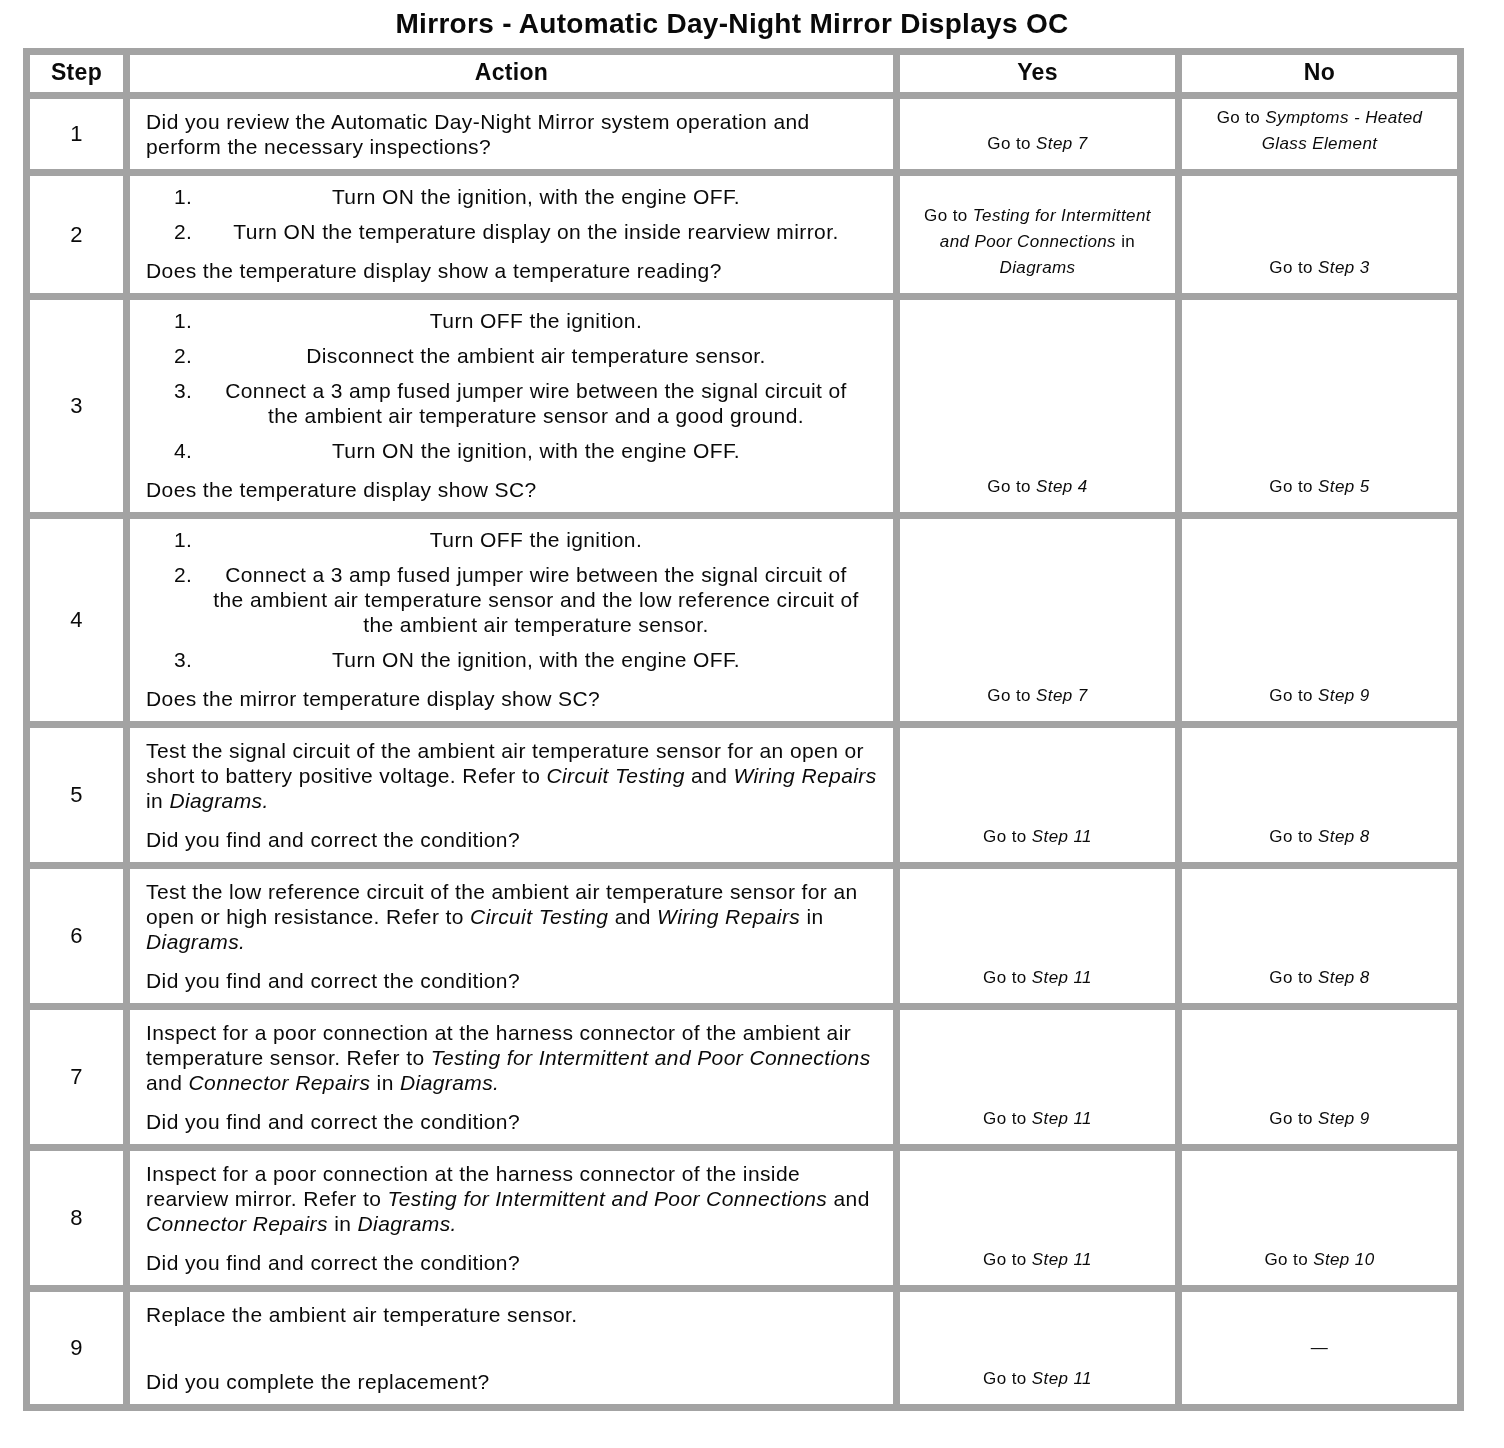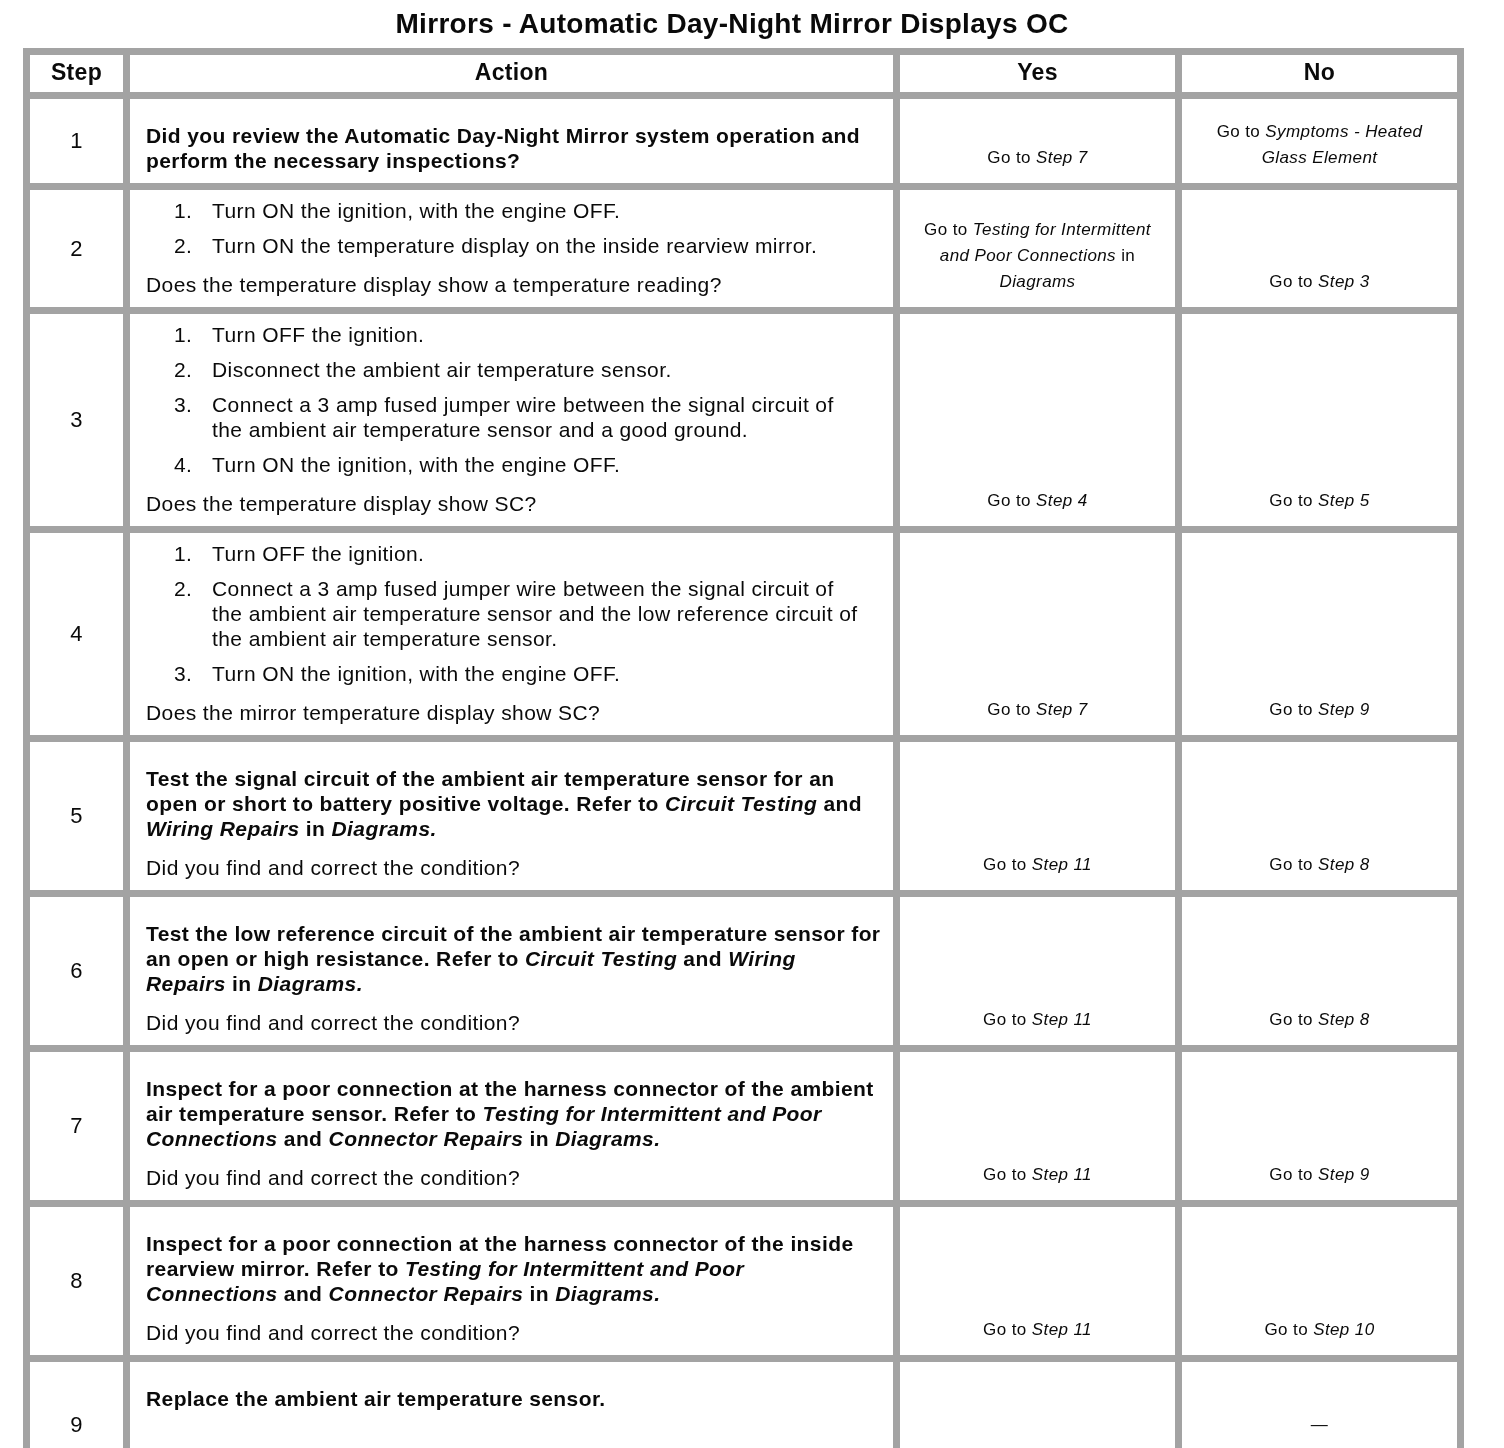--- a/index.html
+++ b/index.html
@@ -65,33 +65,34 @@
     vertical-align: middle;
     font-size: 22px;
     letter-spacing: 0.3px;
   }
   td.action {
     font-size: 21px;
     letter-spacing: 0.4px;
     line-height: 25px;
     padding: 6px 12px 10px 16px;
   }
-  td.action .lead { margin: 18px 0 0 0; font-weight: bold; }
+  td.action .lead { margin: 4px 0 0 0; }
   .li {
     display: flex;
     margin: 10px 0 0 28px;
   }
   .li:first-child { margin-top: 2px; }
   .num {
     flex: none;
     width: 38px;
   }
   .itxt {
     flex: 1;
     max-width: 648px;
+    text-align: center;
   }
   .question { margin: 14px 0 0 0; }
   .q-gap { margin-top: 42px; }
   td.yn {
     text-align: center;
     vertical-align: bottom;
     font-size: 17px;
     letter-spacing: 0.4px;
     line-height: 26px;
     padding: 6px 18px 12px 18px;

